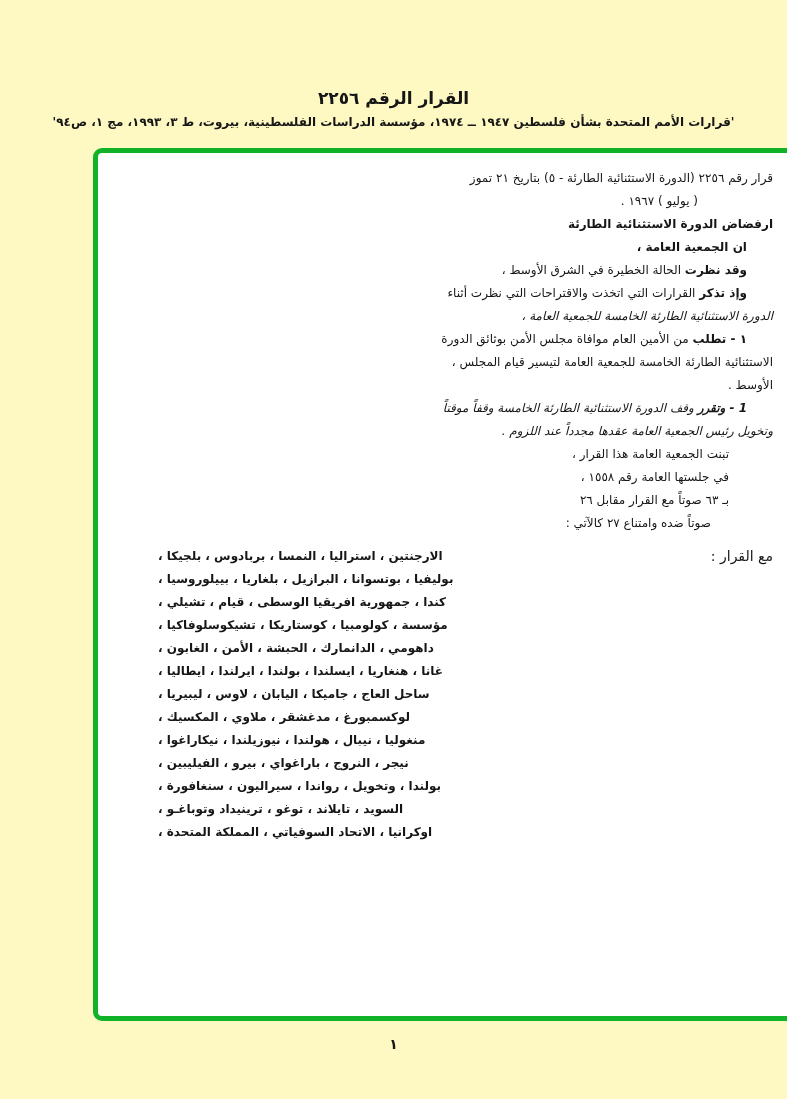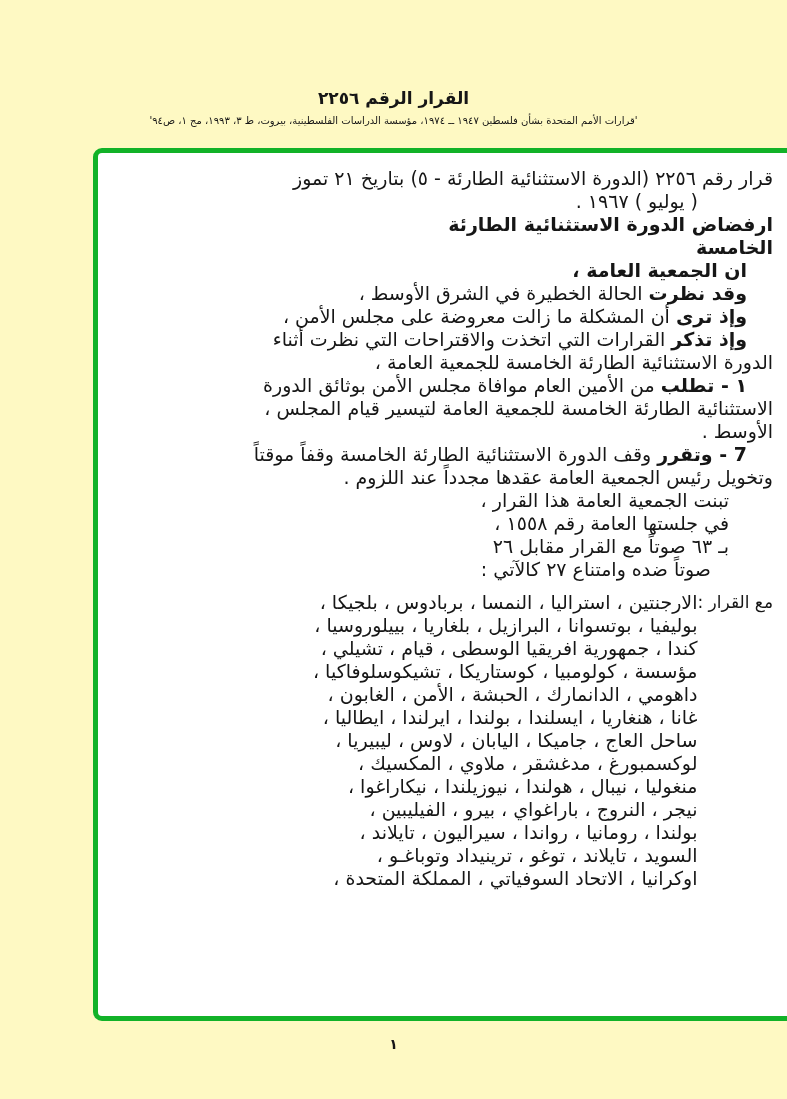--- a/index.html
+++ b/index.html
@@ -7,57 +7,57 @@
     position:relative;
     width:787px;height:1099px;
     background:#fef9c3;
     font-family:"DejaVu Sans",sans-serif;
     color:#161616;
     direction:rtl;
     overflow:hidden;
   }
   .header{position:absolute;top:88px;left:0;right:0;text-align:center;}
   .header .title{font-size:17px;font-weight:bold;letter-spacing:1px;}
-  .header .citation{margin-top:7px;font-size:10px;font-weight:normal;white-space:nowrap;}
+  .header .citation{margin-top:7px;font-size:12px;font-weight:bold;white-space:nowrap;}
   .res-box{
     position:absolute;
     left:93px;top:148px;
     width:615px;height:849px;
     border:5px solid #12b228;
     border-radius:9px;
     padding:14px 48px 0 60px;
     box-sizing:content-box;
     background:#ffffff;
   }
   .ln{
     line-height:23px;
-    font-size:19px;
+    font-size:12px;
     text-align:right;
     white-space:nowrap;
   }
   .ln .lead{font-weight:bold;}
   .ln.center{padding-left:30px;font-weight:bold;}
   .ln.ind{padding-right:26px;}
   .ln.ind-md{padding-right:44px;}
   .ln.ind-xl{padding-right:62px;}
   .ln.ind-lg{padding-right:75px;}
-  .ln.ital{}
+  .ln.ital{font-style:italic;}
   .vote{
     display:flex;
     margin-top:10px;
     align-items:flex-start;
   }
   .vote-label{
     flex:0 0 70px;
-    font-size:17px;
+    font-size:14px;
     line-height:23px;
     white-space:nowrap;
   }
   .vote-lines{flex:1 1 auto;}
-  .vote-lines .ln{text-align:right;}
+  .vote-lines .ln{text-align:left;font-weight:bold;}
   .page-number{
     position:absolute;
     top:1036px;left:0;right:0;
     text-align:center;
     font-size:14px;
     font-weight:bold;
   }
 </style>
 </head>
 <body>
@@ -67,50 +67,48 @@
   <div class="header">
     <div class="title">القرار الرقم  ٢٢٥٦</div>
     <div class="citation">'قرارات الأمم المتحدة بشأن فلسطين ١٩٤٧ ــ ١٩٧٤، مؤسسة الدراسات الفلسطينية، بيروت، ط ٣، ١٩٩٣، مج ١، ص٩٤'</div>
   </div>
 
   <div class="res-box" style="border-color: rgb(18, 178, 40);">
 
     <div class="ln flush"><span class="lead"></span><span>قرار رقم ٢٢٥٦ (الدورة الاستثنائية الطارئة - ٥) بتاريخ ٢١ تموز</span></div>
     <div class="ln ind-lg"><span class="lead"></span><span>( يوليو ) ١٩٦٧ .</span></div>
     <div class="ln center"><span class="lead">ارفضاض الدورة الاستثنائية الطارئة</span><span></span></div>
-    <div class="ln center"><span class="lead">الخامسة</span><span></span></div>
     <div class="ln ind"><span class="lead">ان الجمعية العامة ،</span><span></span></div>
     <div class="ln ind"><span class="lead">وقد نظرت</span><span> الحالة الخطيرة في الشرق الأوسط ،</span></div>
-    <div class="ln ind"><span class="lead">وإذ ترى</span><span> أن المشكلة ما زالت معروضة على مجلس الأمن ،</span></div>
     <div class="ln ind"><span class="lead">وإذ تذكر</span><span> القرارات التي اتخذت والاقتراحات التي نظرت أثناء</span></div>
     <div class="ln flush ital"><span class="lead"></span><span>الدورة الاستثنائية الطارئة الخامسة للجمعية العامة ،</span></div>
     <div class="ln ind"><span class="lead">١ - تطلب</span><span> من الأمين العام موافاة مجلس الأمن بوثائق الدورة</span></div>
     <div class="ln flush"><span class="lead"></span><span>الاستثنائية الطارئة الخامسة للجمعية العامة لتيسير قيام المجلس ،</span></div>
     <div class="ln flush"><span class="lead"></span><span>الأوسط .</span></div>
-    <div class="ln ind ital"><span class="lead">7 - وتقرر</span><span> وقف الدورة الاستثنائية الطارئة الخامسة وقفاً موقتاً</span></div>
+    <div class="ln ind ital"><span class="lead">1 - وتقرر</span><span> وقف الدورة الاستثنائية الطارئة الخامسة وقفاً موقتاً</span></div>
     <div class="ln flush ital"><span class="lead"></span><span>وتخويل رئيس الجمعية العامة عقدها مجدداً عند اللزوم .</span></div>
     <div class="ln ind-md"><span class="lead"></span><span>تبنت الجمعية العامة هذا القرار ،</span></div>
     <div class="ln ind-md"><span class="lead"></span><span>في جلستها العامة رقم ١٥٥٨ ،</span></div>
     <div class="ln ind-md"><span class="lead"></span><span>بـ ٦٣ صوتاً مع القرار مقابل ٢٦</span></div>
     <div class="ln ind-xl"><span class="lead"></span><span>صوتاً ضده وامتناع ٢٧ كالآتي :</span></div>
 
     <div class="vote">
       <div class="vote-label">مع القرار  :</div>
       <div class="vote-lines">
         <div class="ln">الارجنتين ، استراليا ، النمسا ، بربادوس ، بلجيكا ،</div>
         <div class="ln">بوليفيا ، بوتسوانا ، البرازيل ، بلغاريا ، بييلوروسيا ،</div>
         <div class="ln">كندا ، جمهورية افريقيا الوسطى ، قيام ، تشيلي ،</div>
         <div class="ln">مؤسسة ، كولومبيا ، كوستاريكا ، تشيكوسلوفاكيا ،</div>
         <div class="ln">داهومي ، الدانمارك ، الحبشة ، الأمن ، الغابون ،</div>
         <div class="ln">غانا ، هنغاريا ، ايسلندا ، بولندا ، ايرلندا ، ايطاليا ،</div>
         <div class="ln">ساحل العاج ، جاميكا ، اليابان ، لاوس ، ليبيريا ،</div>
         <div class="ln">لوكسمبورغ ، مدغشقر ، ملاوي ، المكسيك ،</div>
         <div class="ln">منغوليا ، نيبال ، هولندا ، نيوزيلندا ، نيكاراغوا ،</div>
         <div class="ln">نيجر ، النروج ، باراغواي ، بيرو ، الفيليبين ،</div>
-        <div class="ln">بولندا ، رومانيا ، رواندا ، سيراليون ، تايلاند ،</div>
+        <div class="ln">بولندا ، وتخويل ، رواندا ، سيراليون ، سنغافورة ،</div>
         <div class="ln">السويد ، تايلاند ، توغو ، ترينيداد وتوباغـو ،</div>
         <div class="ln">اوكرانيا ، الاتحاد السوفياتي ، المملكة المتحدة ،</div>
       </div>
     </div>
 
   </div>
 
   <div class="page-number">١</div>
 
 </div>

